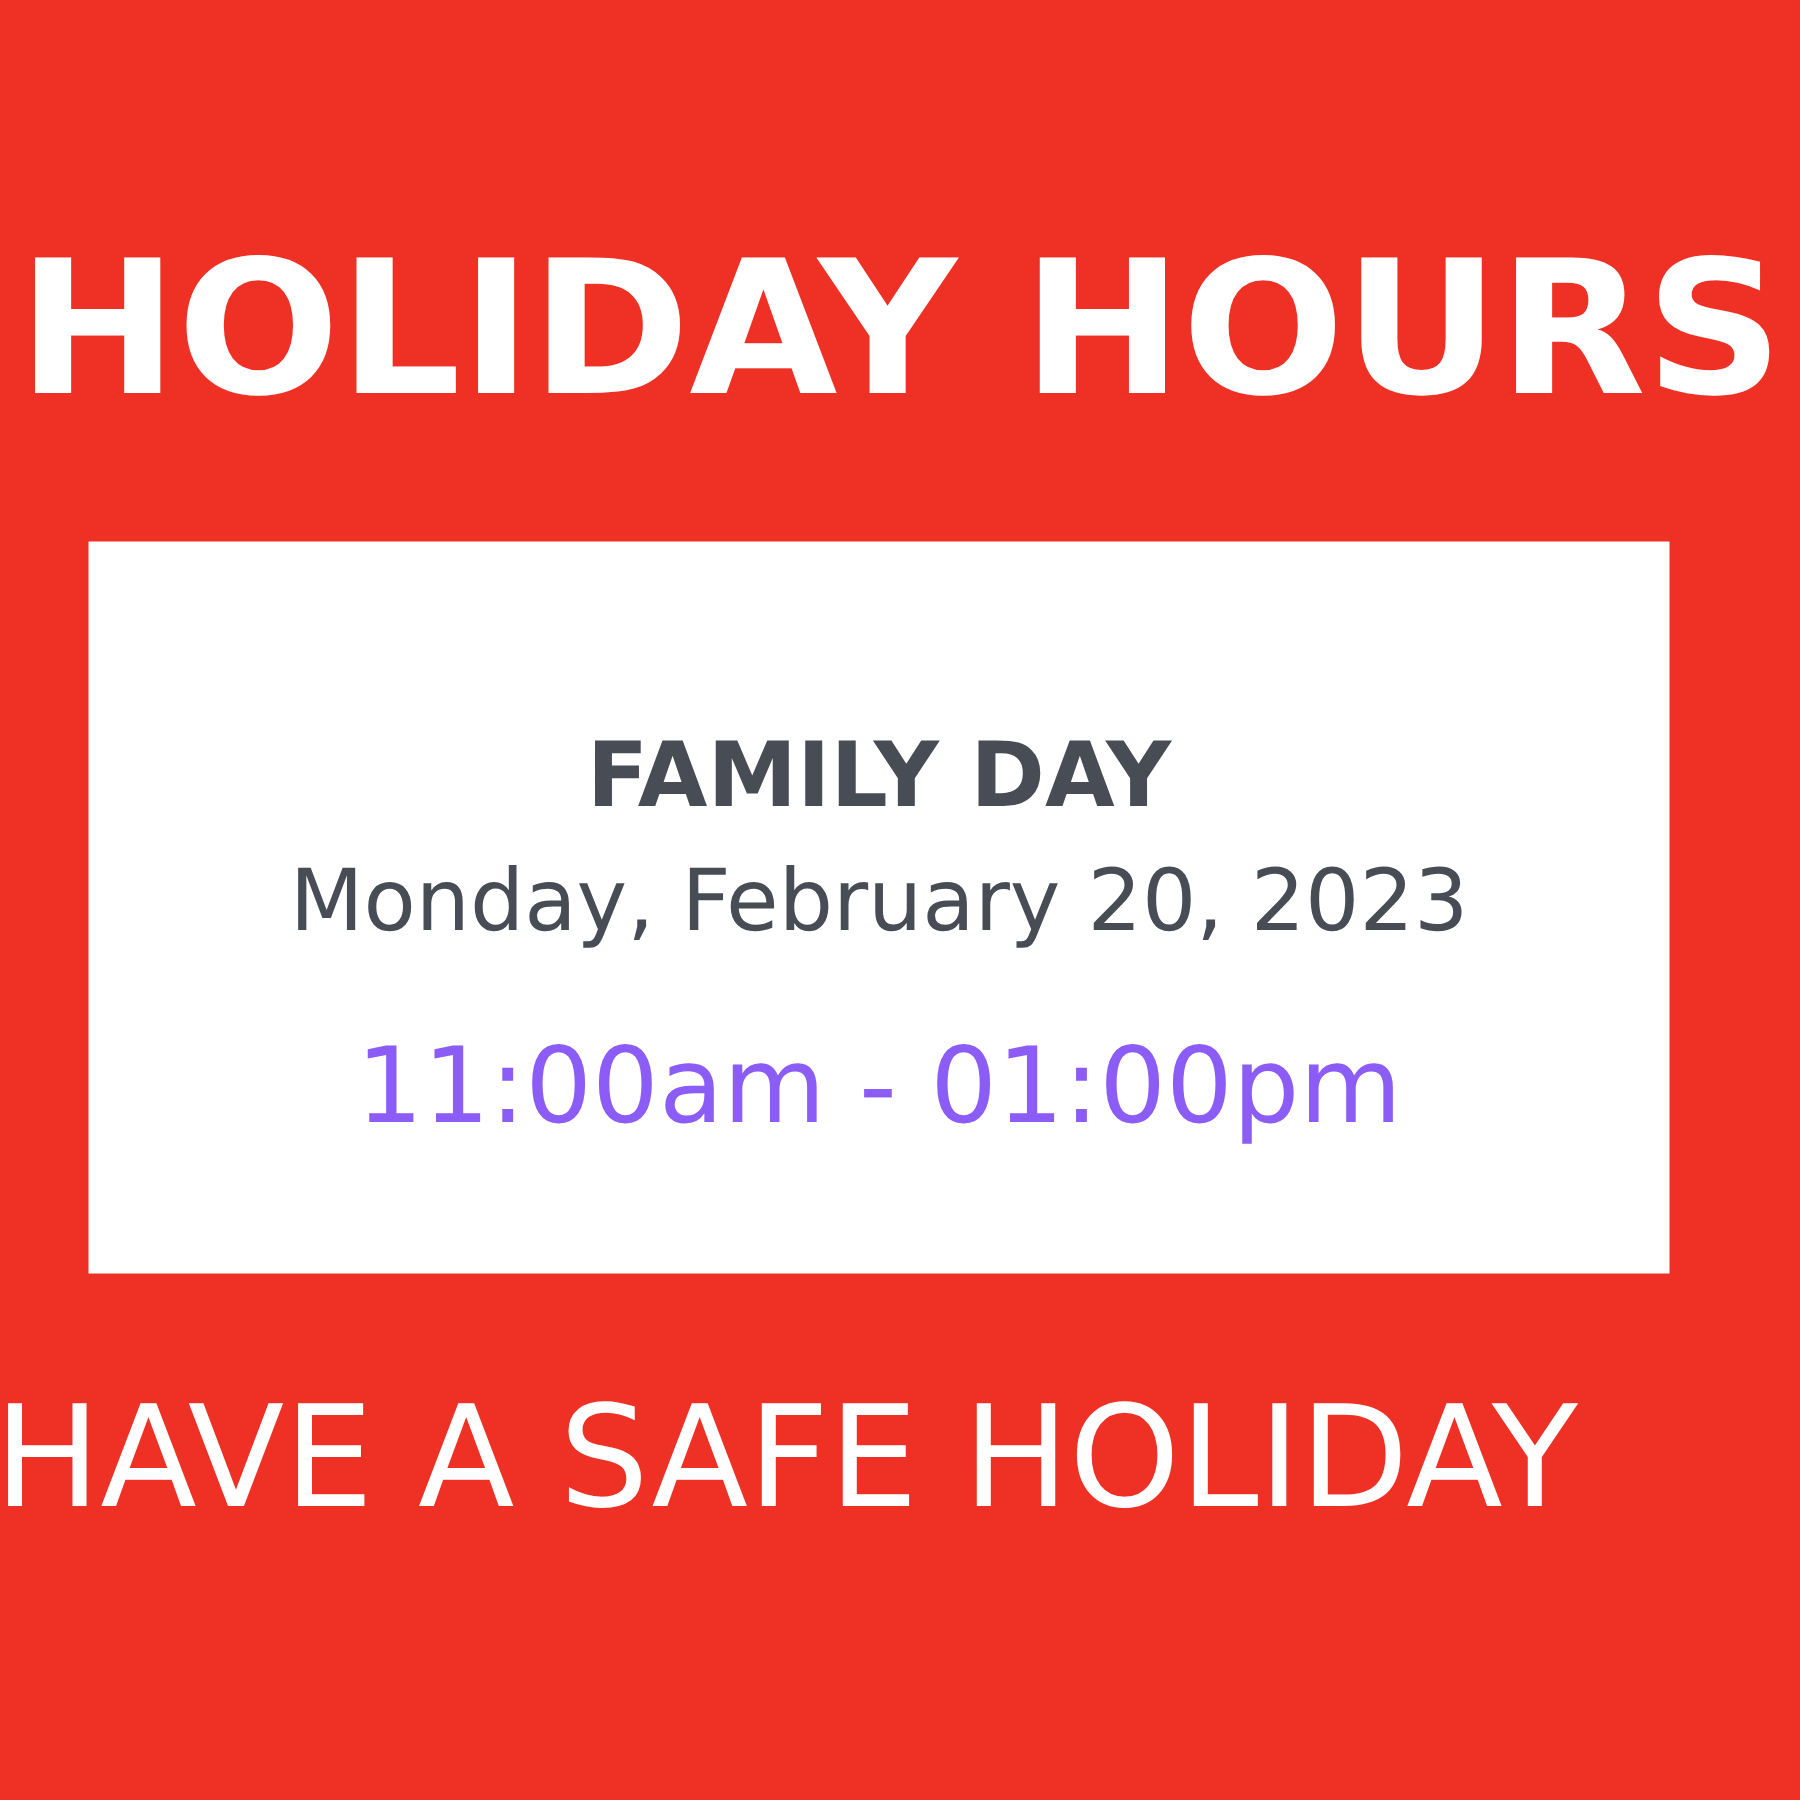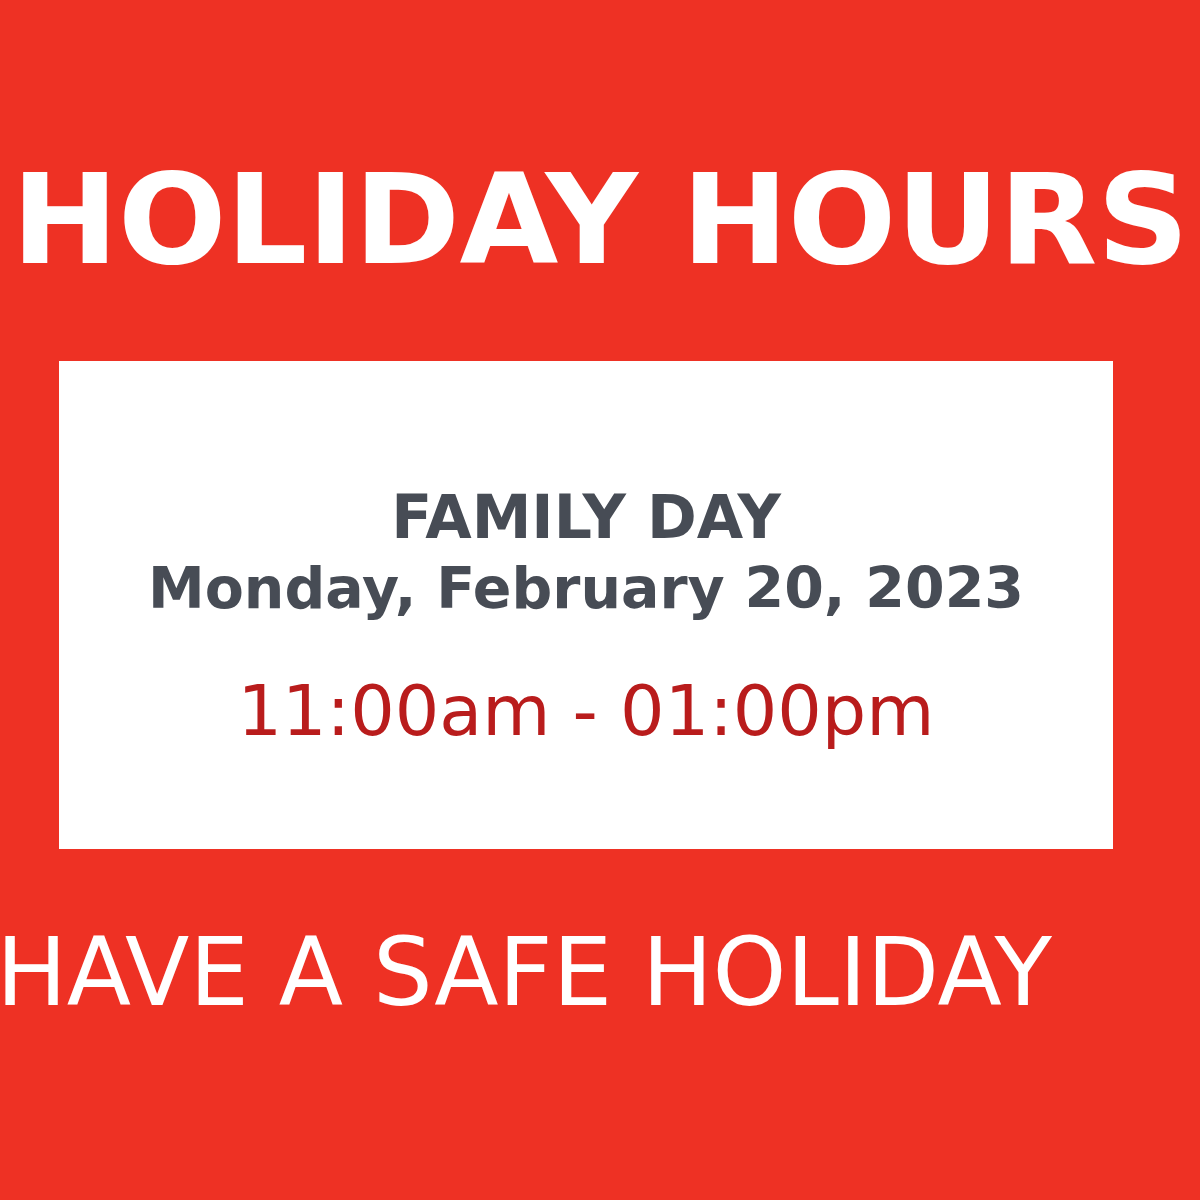--- a/index.html
+++ b/index.html
@@ -62,34 +62,34 @@
     font-family: "DejaVu Sans", "Liberation Sans", sans-serif;
     font-weight: 700;
     font-size: 60px;
     line-height: 1;
     letter-spacing: 0px;
     white-space: nowrap;
     text-align: center;
   }
 
   .card-date {
-    margin-top: 13px;
+    margin-top: 26px;
     color: #474c55;
     font-family: "DejaVu Sans", "Liberation Sans", sans-serif;
-    font-weight: 700;
+    font-weight: 400;
     font-size: 57px;
     line-height: 1;
     letter-spacing: 0px;
     white-space: nowrap;
     text-align: center;
   }
 
   .card-hours {
     margin-top: 59px;
-    color: #b91c1c;
+    color: #8b5cf6;
     font-family: "DejaVu Sans", "Liberation Sans", sans-serif;
     font-weight: 400;
     font-size: 70px;
     line-height: 1;
     letter-spacing: 0px;
     white-space: nowrap;
     text-align: center;
   }
 
   

